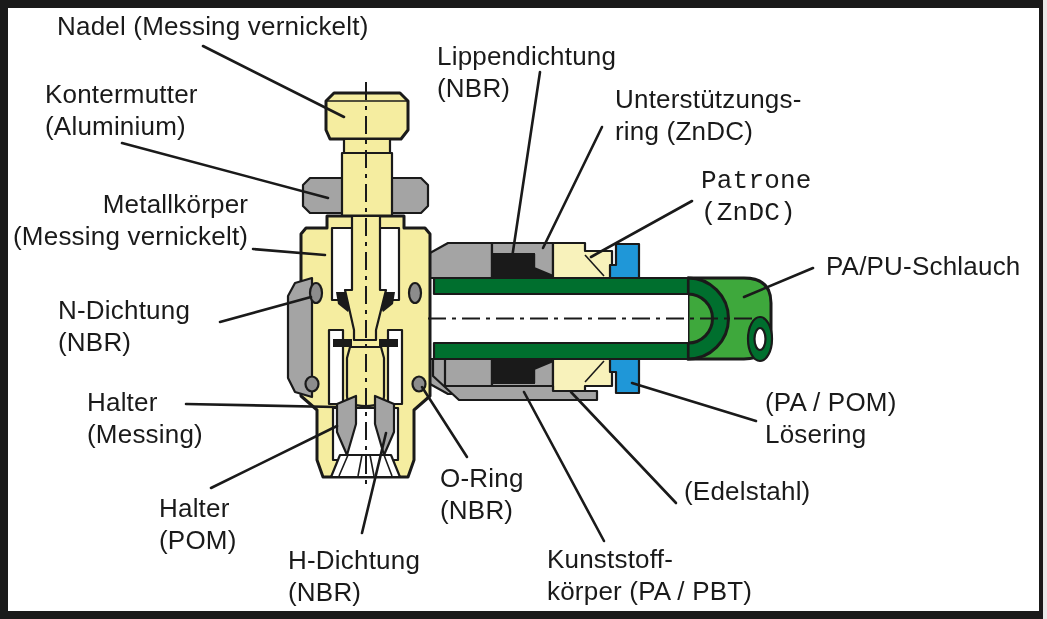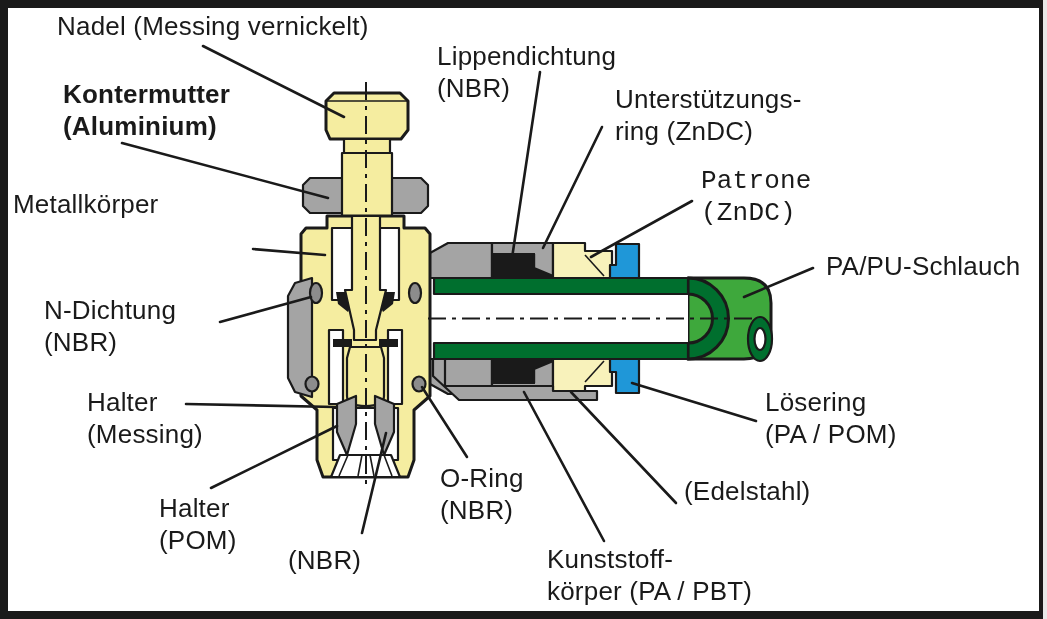--- a/index.html
+++ b/index.html
@@ -108,40 +108,42 @@
     <line class="leader" x1="676" y1="503" x2="571" y2="392"></line>
     <line class="leader" x1="604" y1="541" x2="524" y2="392"></line>
   </g>
 
   <rect x="4" y="4" width="1039" height="611" fill="none" stroke-width="8" stroke="#1a1a1a"></rect>
 </svg>
 
   <div class="lbl" style="left:57px; top:10px;">
     <div>Nadel (Messing vernickelt)</div>
   </div>
-  <div class="lbl" style="left:63px; top:78px;font-weight:bold;">
+  <div class="lbl" style="left:45px; top:78px;">
     <div>Kontermutter</div>
     <div>(Aluminium)</div>
   </div>
   <div class="lbl" style="left:13px; top:188px;text-align:right;">
     <div>Metallkörper</div>
+    <div>(Messing vernickelt)</div>
   </div>
-  <div class="lbl" style="left:44px; top:294px;">
+  <div class="lbl" style="left:58px; top:294px;">
     <div>N-Dichtung</div>
     <div>(NBR)</div>
   </div>
   <div class="lbl" style="left:87px; top:386px;">
     <div>Halter</div>
     <div>(Messing)</div>
   </div>
   <div class="lbl" style="left:159px; top:492px;">
     <div>Halter</div>
     <div>(POM)</div>
   </div>
   <div class="lbl" style="left:288px; top:544px;">
+    <div>H-Dichtung</div>
     <div>(NBR)</div>
   </div>
   <div class="lbl" style="left:440px; top:462px;">
     <div>O-Ring</div>
     <div>(NBR)</div>
   </div>
   <div class="lbl" style="left:437px; top:40px;">
     <div>Lippendichtung</div>
     <div>(NBR)</div>
   </div>
@@ -150,22 +152,22 @@
     <div>ring (ZnDC)</div>
   </div>
   <div class="lbl" style="left:701px; top:165px;font-family:Liberation Mono, monospace;">
     <div>Patrone</div>
     <div>(ZnDC)</div>
   </div>
   <div class="lbl" style="left:814px; top:250px;margin-left:12px;">
     <div>PA/PU-Schlauch</div>
   </div>
   <div class="lbl" style="left:765px; top:386px;">
+    <div>(PA / POM)</div>
     <div>Lösering</div>
-    <div>(PA / POM)</div>
   </div>
   <div class="lbl" style="left:684px; top:475px;">
     <div>(Edelstahl)</div>
   </div>
   <div class="lbl" style="left:547px; top:543px;">
     <div>Kunststoff-</div>
     <div>körper (PA / PBT)</div>
   </div>
 
 </div>

